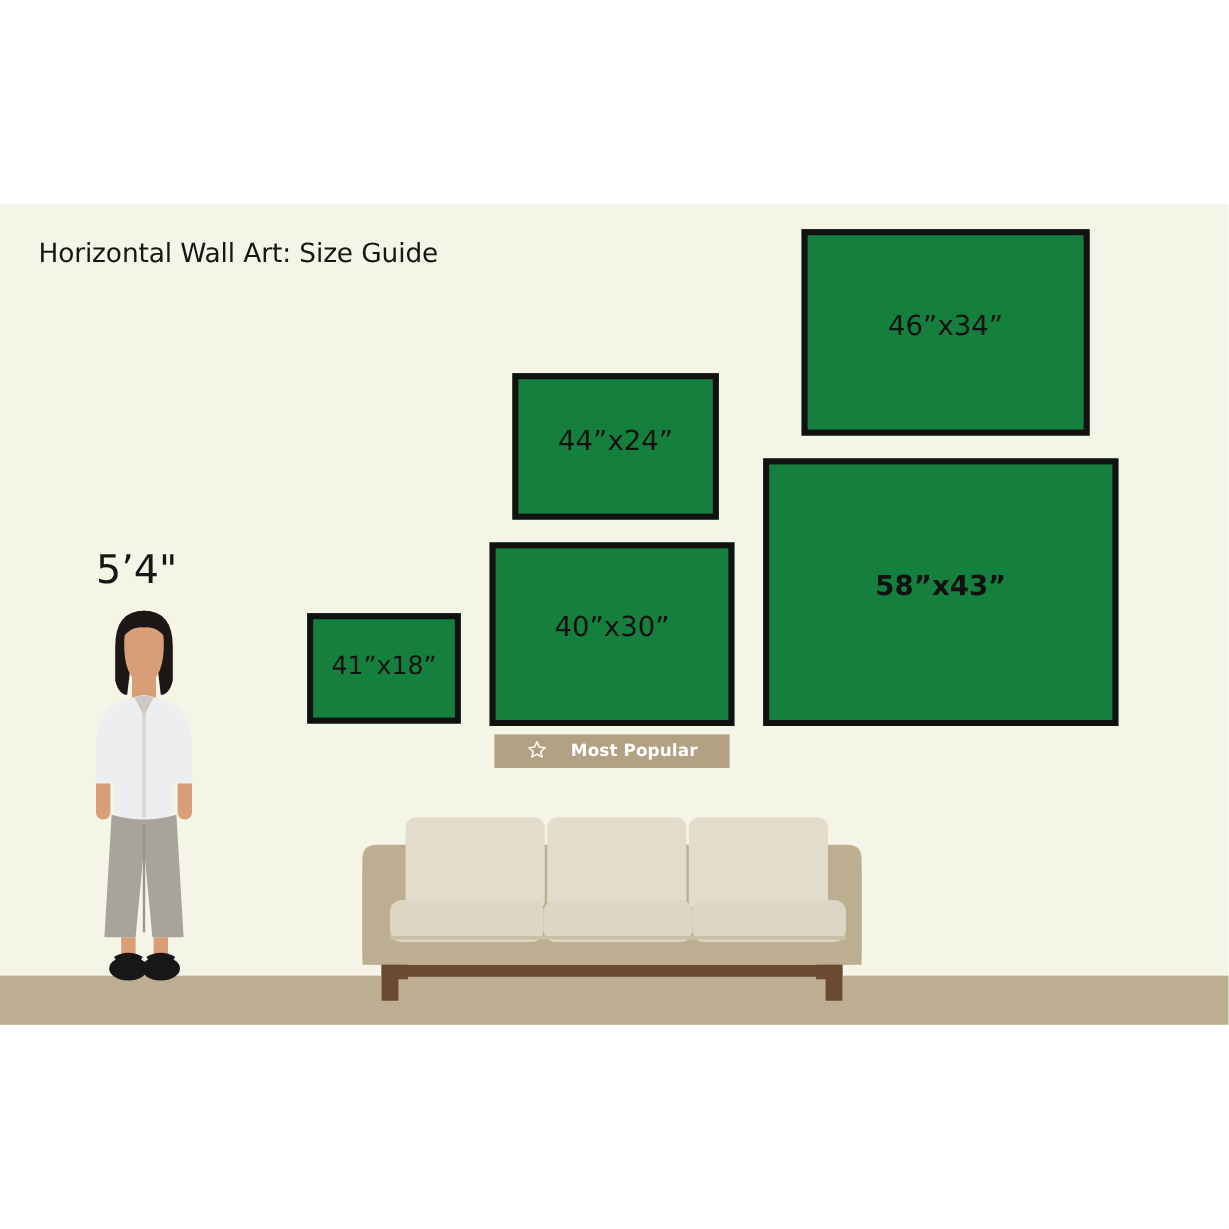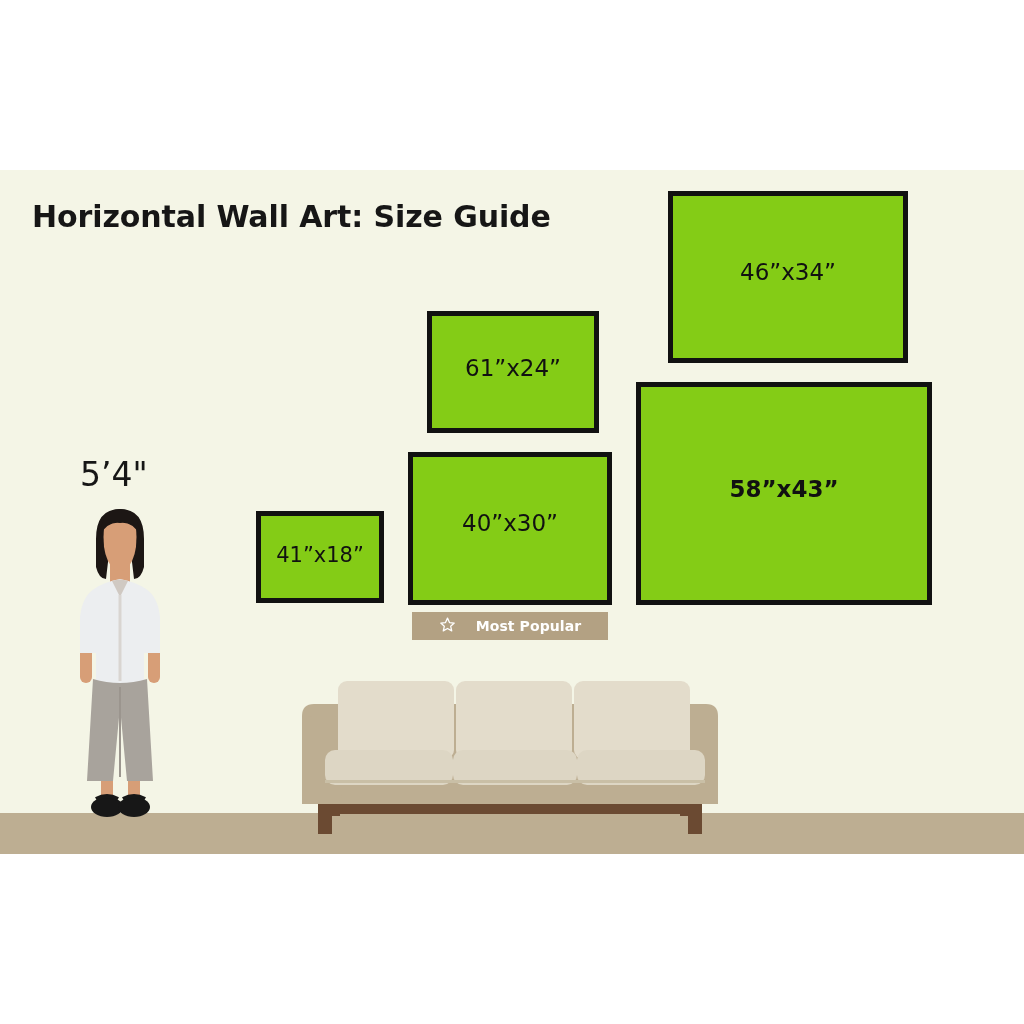--- a/index.html
+++ b/index.html
@@ -33,42 +33,42 @@
     width: 1024px;
     height: 41px;
     background: #bdae92;
   }
 
   
   .page-title {
     position: absolute;
     left: 32px;
     top: 199px;
-    font-size: 30px;
-    font-weight: 700;
+    font-size: 22px;
+    font-weight: 400;
     letter-spacing: -0.1px;
     color: #161616;
     white-space: nowrap;
   }
 
   
   .height-label {
     position: absolute;
     left: 80px;
     top: 455px;
     font-size: 33px;
     font-weight: 400;
     color: #161616;
     white-space: nowrap;
   }
 
   
   .frame {
     position: absolute;
-    background: #84cc16;
+    background: #15803d;
     border: 5px solid #111111;
     box-sizing: border-box;
     display: flex;
     align-items: center;
     justify-content: center;
   }
   .frame .frame-label {
     font-size: 23px;
     color: #111111;
     white-space: nowrap;
@@ -161,21 +161,21 @@
       <path d="M36 294 q11 -6 22 0" stroke="#171717" stroke-width="4" fill="none"></path>
       <path d="M63 294 q11 -6 22 0" stroke="#171717" stroke-width="4" fill="none"></path>
     </svg>
   </div>
 
   <div class="frame" id="frame-46x34">
     <span class="frame-label">46”x34”</span>
   </div>
 
   <div class="frame" id="frame-32x24">
-    <span class="frame-label">61”x24”</span>
+    <span class="frame-label">44”x24”</span>
   </div>
 
   <div class="frame" id="frame-58x43">
     <span class="frame-label">58”x43”</span>
   </div>
 
   <div class="frame" id="frame-40x30">
     <span class="frame-label">40”x30”</span>
   </div>
 

